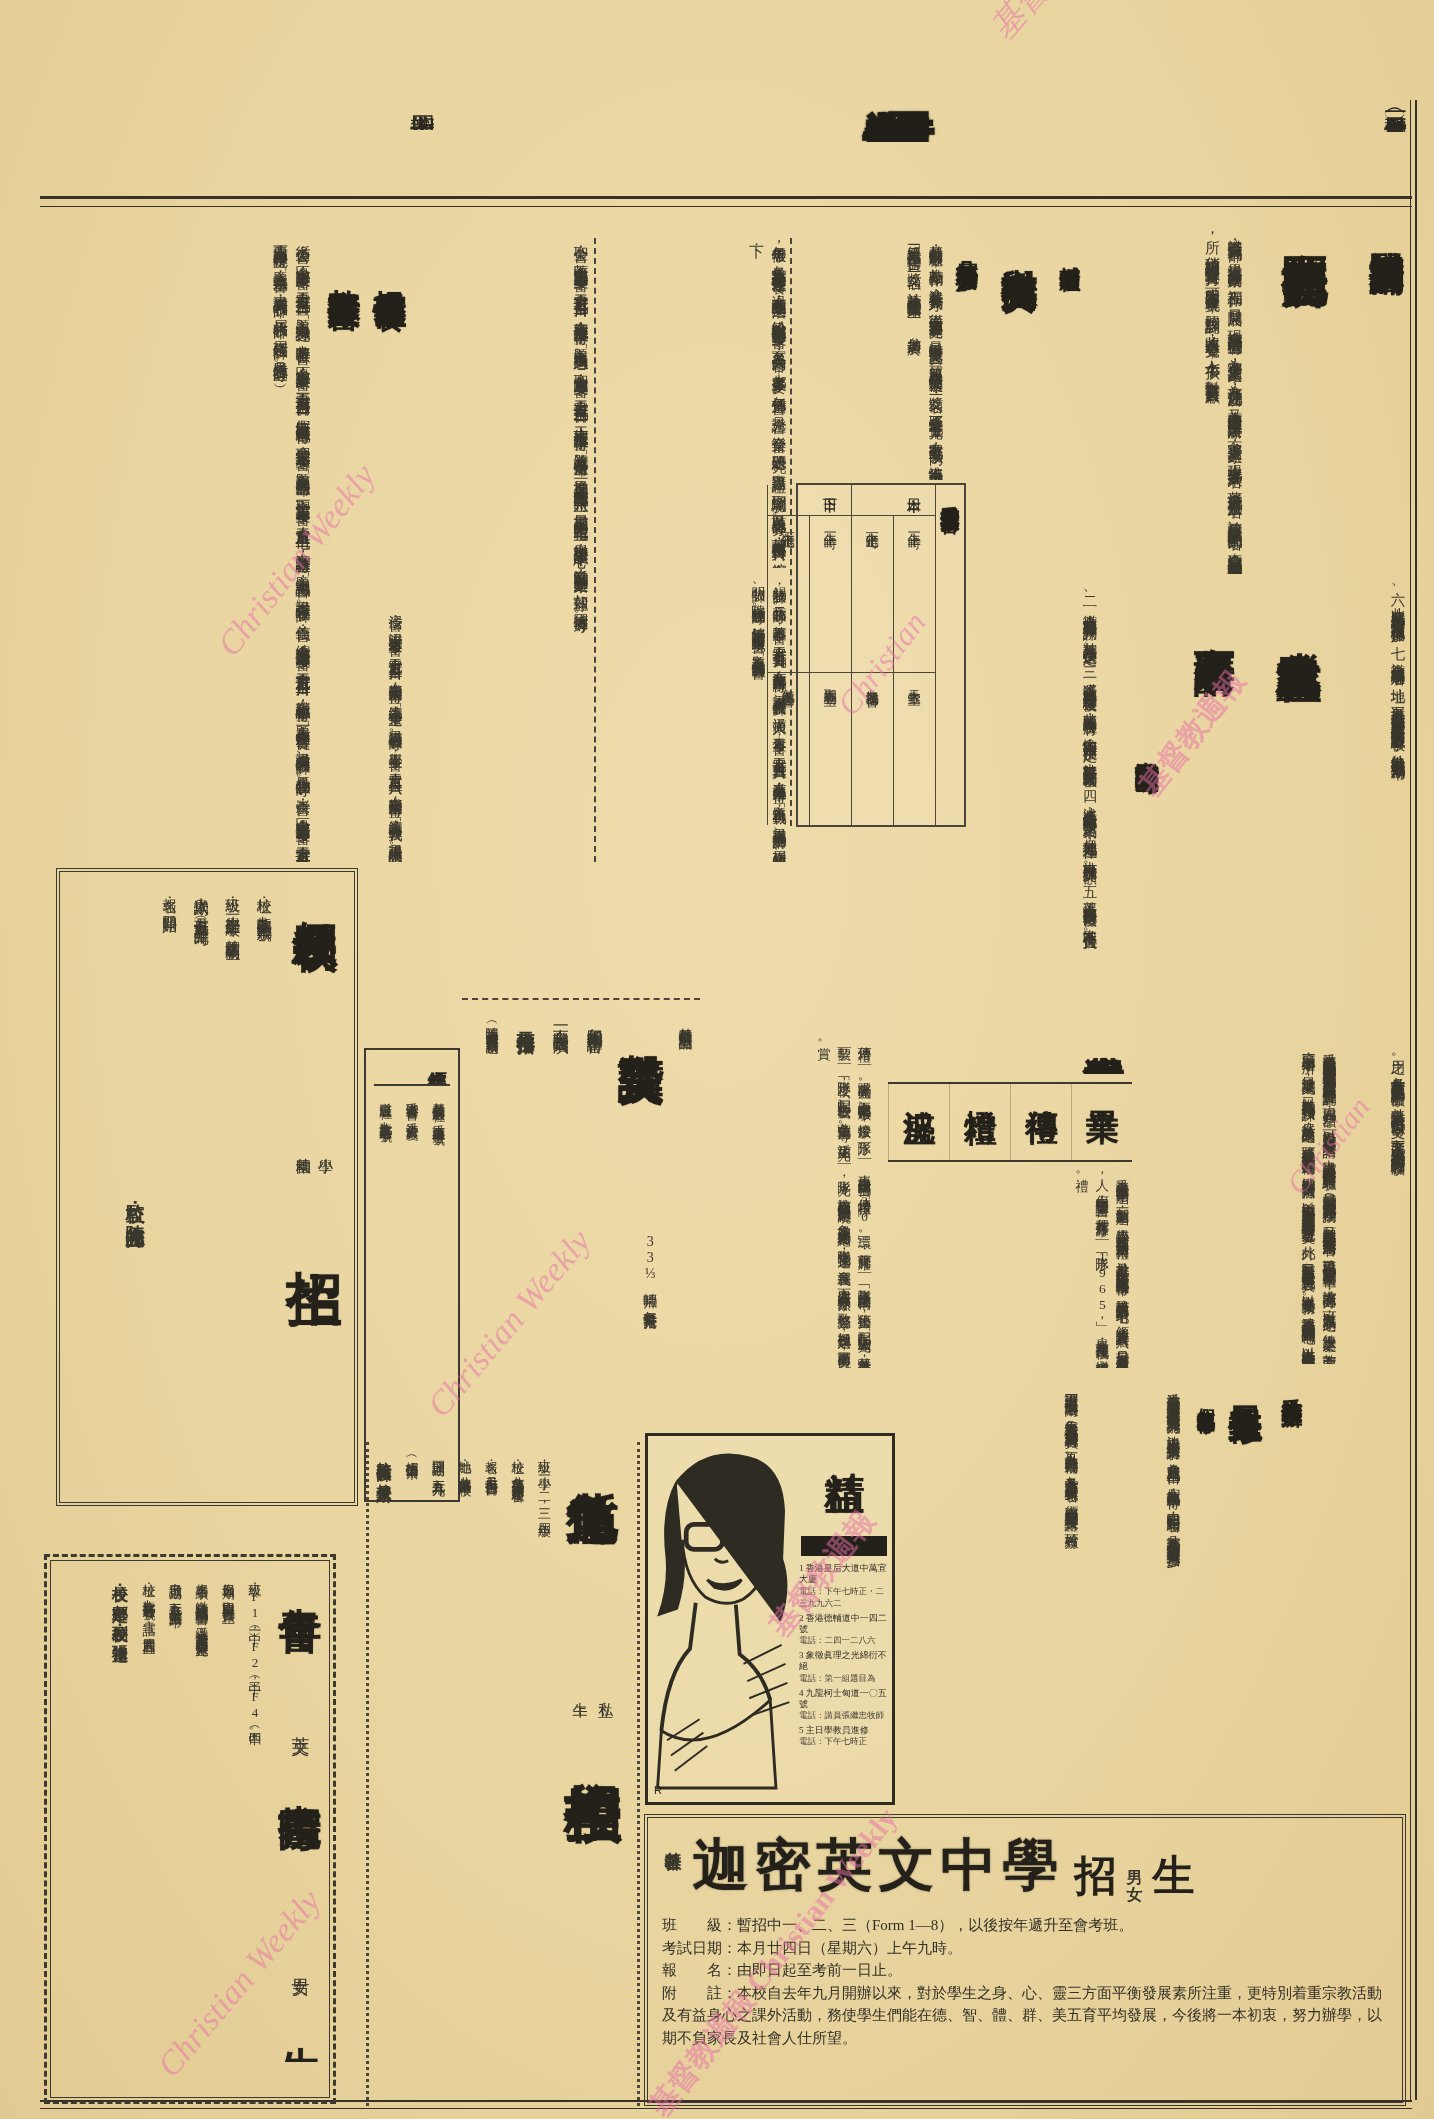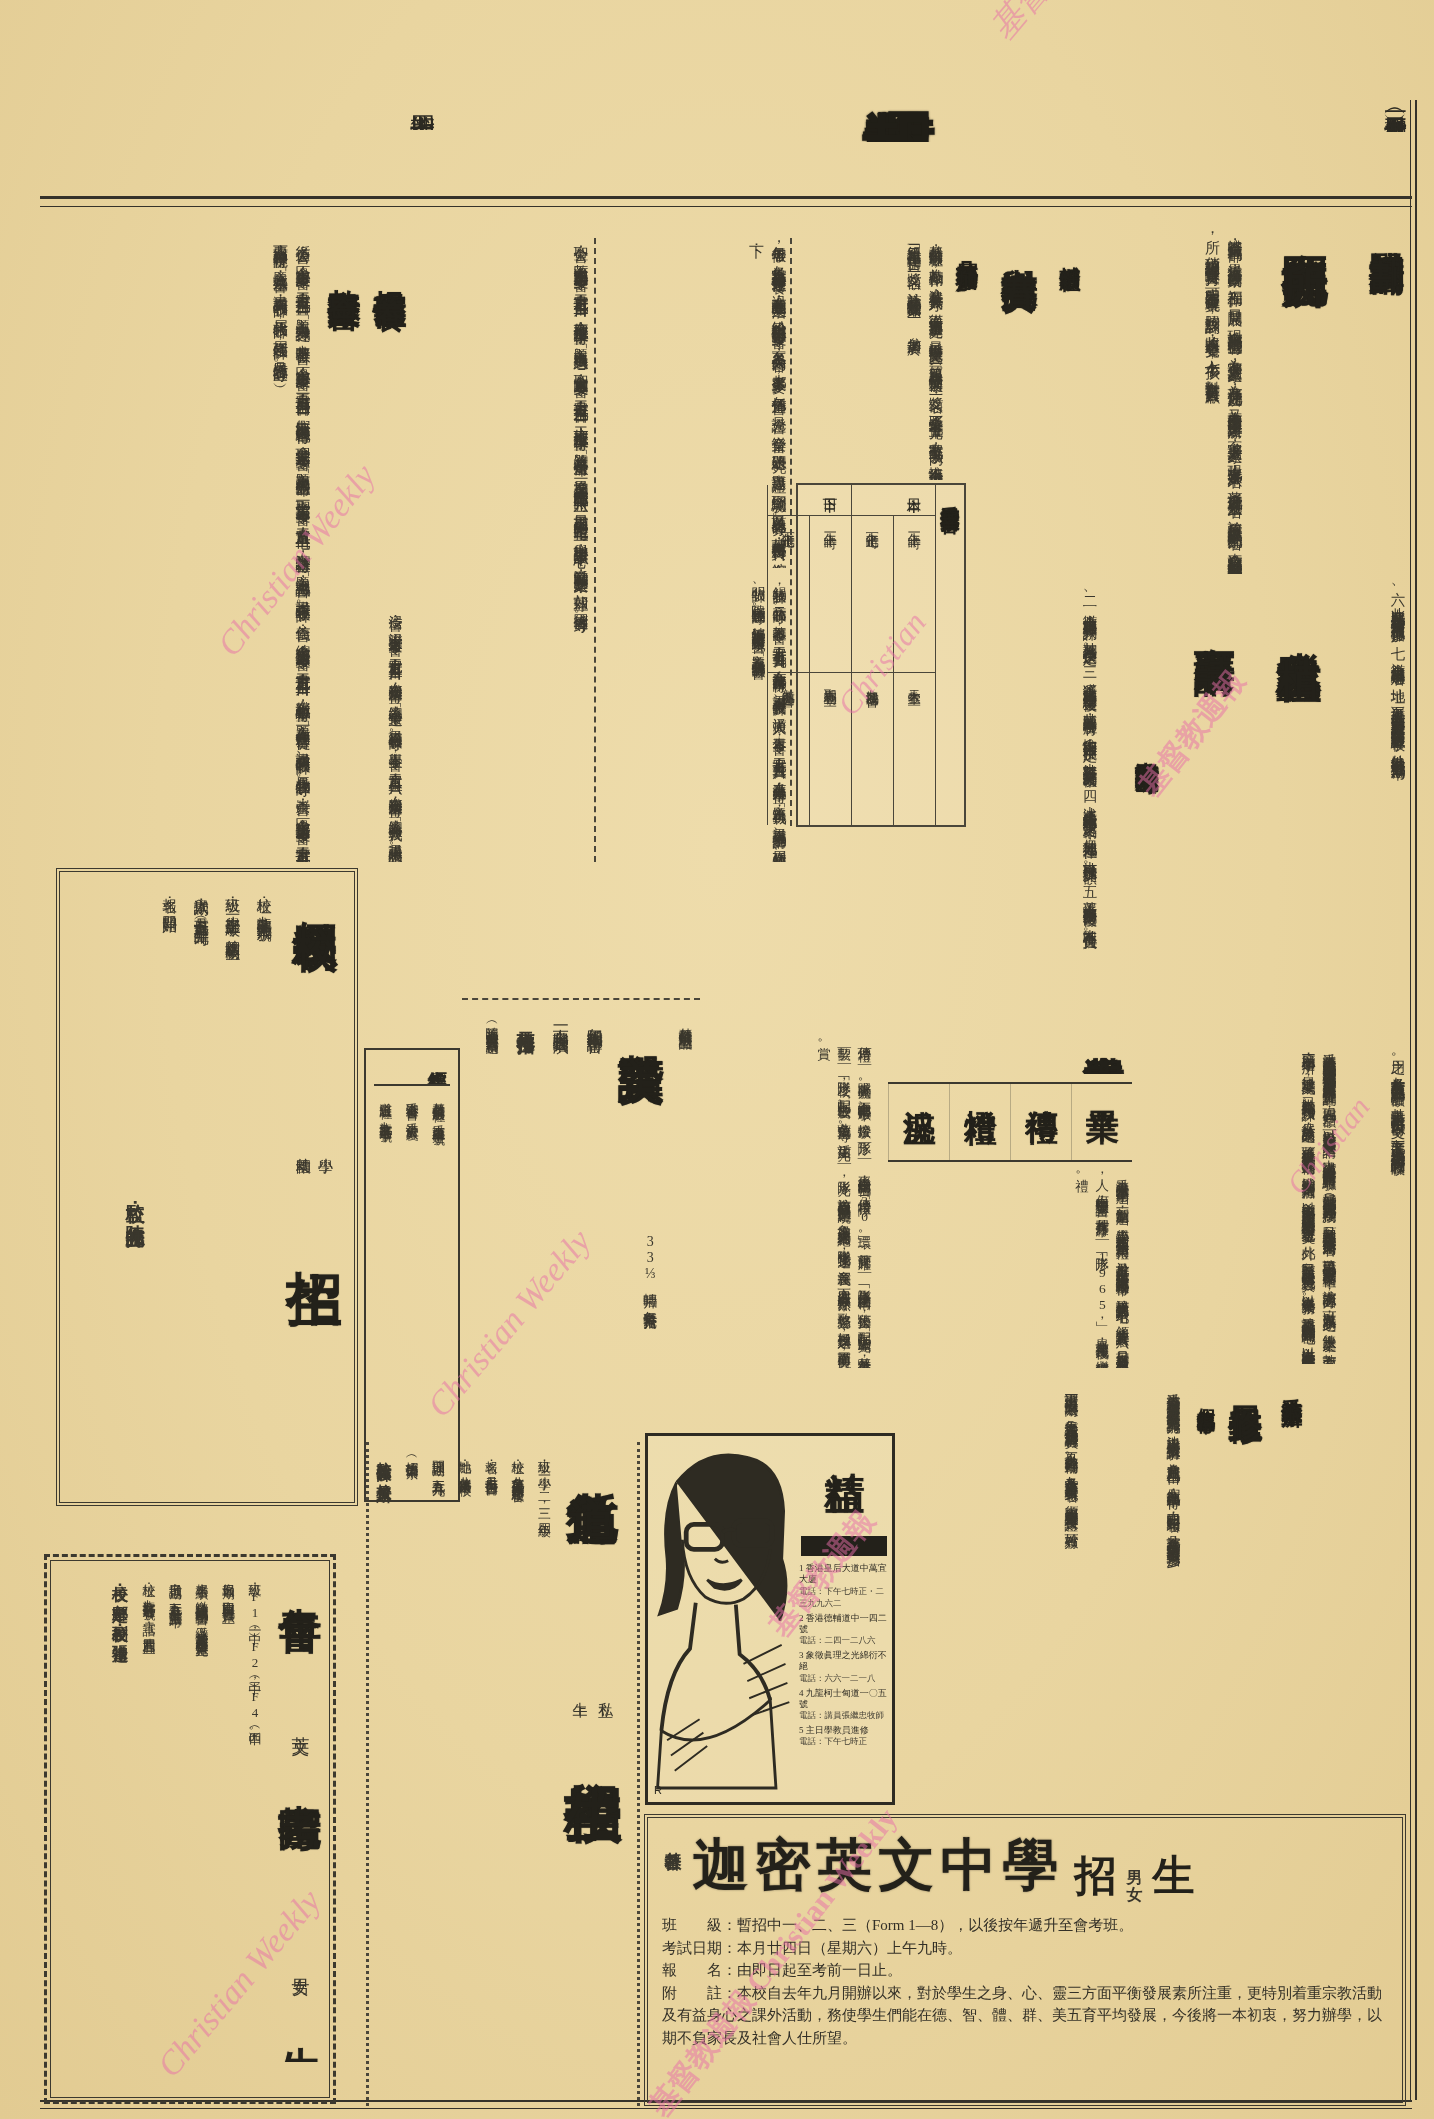--- a/index.html
+++ b/index.html
@@ -319,21 +319,21 @@
       <div class="opt-item">
         <div class="oaddr"><span>1</span> <span>香港皇后大道中萬宜大廈</span></div>
         <div class="otel">電話：下午七時正・二三九九六二</div>
       </div>
       <div class="opt-item">
         <div class="oaddr"><span>2</span> <span>香港德輔道中一四二號</span></div>
         <div class="otel">電話：二四一二八六</div>
       </div>
       <div class="opt-item">
         <div class="oaddr"><span>3</span> <span>象徵眞理之光綿衍不絕</span></div>
-        <div class="otel">電話：六六一二一八</div>
+        <div class="otel">電話：第一組題目為</div>
       </div>
       <div class="opt-item">
         <div class="oaddr"><span>4</span> <span>九龍柯士甸道一〇五號</span></div>
         <div class="otel">電話：講員張繼忠牧師</div>
       </div>
       <div class="opt-item">
         <div class="oaddr"><span>5</span> <span>主日學教員進修</span></div>
         <div class="otel">電話：下午七時正</div>
       </div>
     </div>

